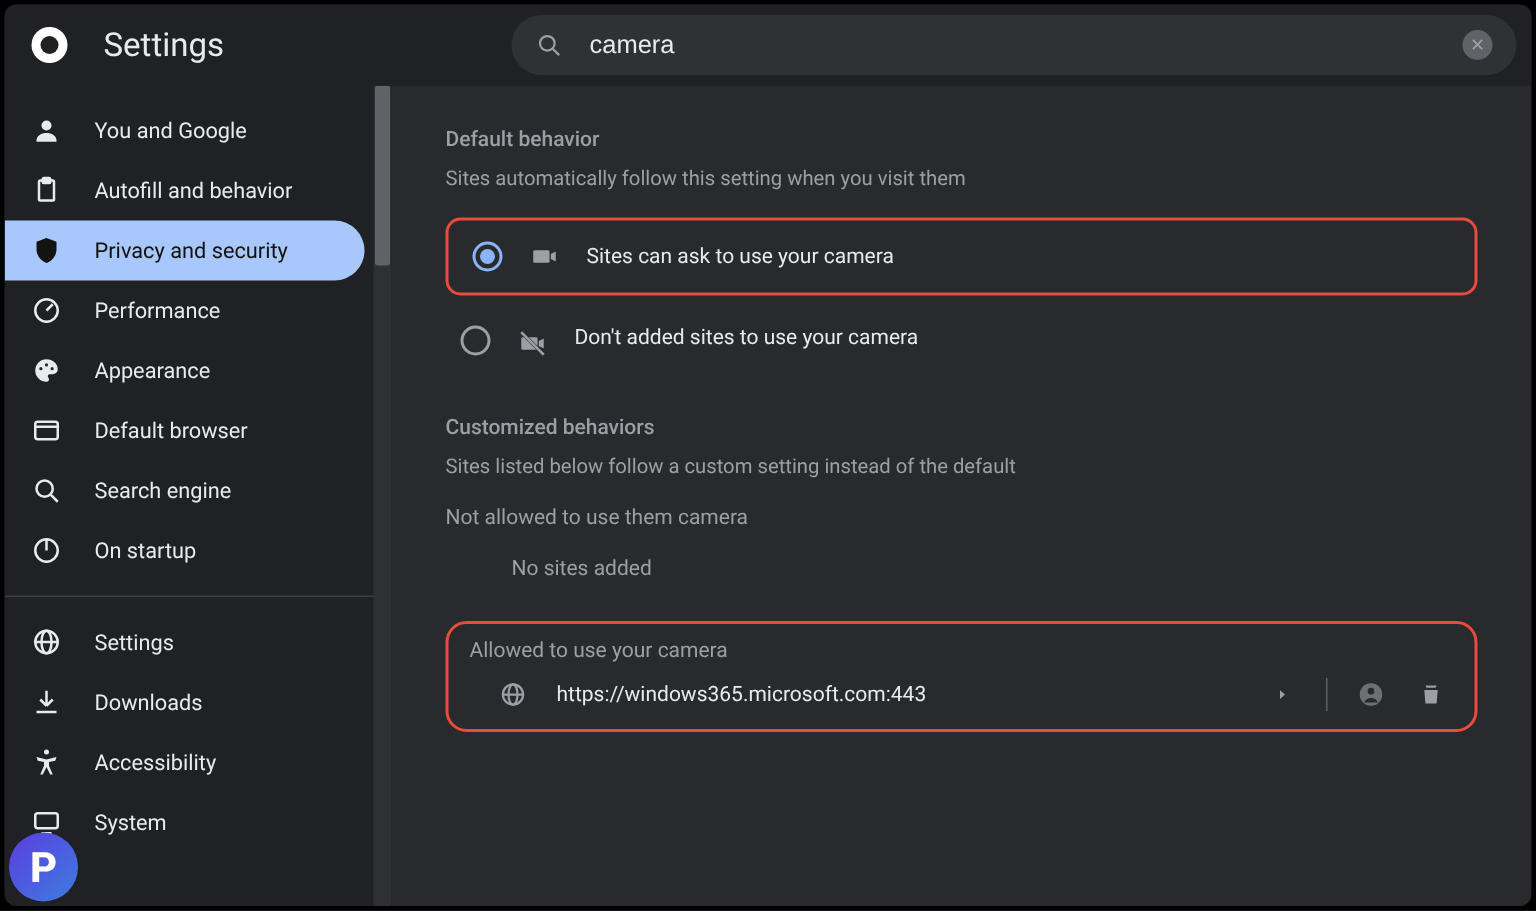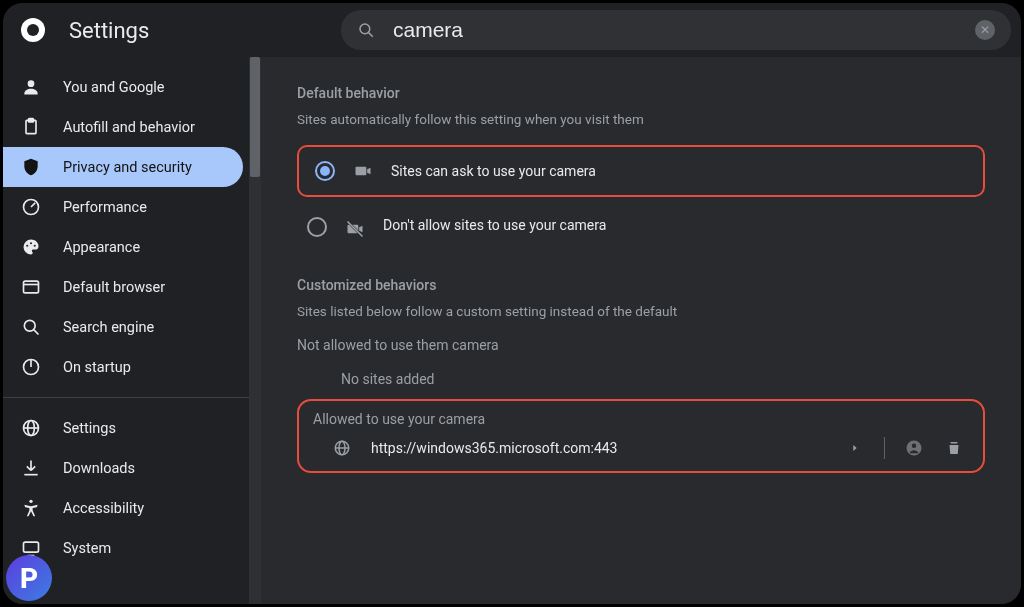--- a/index.html
+++ b/index.html
@@ -19,21 +19,21 @@
     background: #000;
     width: 1024px;
     height: 607px;
     overflow: hidden;
     position: relative;
   }
   .window {
     position: absolute;
     inset: 3px;
     background: var(--bg-dark);
-    border-radius: 20px;
+    border-radius: 8px;
     overflow: hidden;
     display: flex;
     flex-direction: column;
   }
   
   .header {
     display: flex;
     align-items: center;
     padding: 6px 10px 6px 18px;
     height: 54px;
@@ -63,21 +63,21 @@
     height: 40px;
     margin-left: 12px;
   }
   .search-box .search-icon {
     color: var(--text-secondary);
     margin-right: 18px;
     flex-shrink:0;
   }
   .search-input {
     background: transparent; border: none; outline: none;
-    color: var(--text-primary); font-size: 21px; flex: 1;
+    color: var(--text-primary); font-size: 17px; flex: 1;
   }
   .clear-icon {
     color: var(--text-secondary);
     width:20px;height:20px;border-radius:50%;background:#5f6368;
     display:flex;align-items:center;justify-content:center;
     font-size:12px;
   }
   
   .body {
     flex: 1; display: flex; overflow: hidden;
@@ -355,32 +355,32 @@
       <div class="radio-row" style="margin-top:8px;align-items:flex-start;">
         <span class="radio-outer"></span>
         <span class="radio-icon" style="margin-top:2px;">
           <svg width="20" height="20" viewBox="0 0 24 24" fill="currentColor">
               <path d="M4 7h11a1 1 0 011 1v8a1 1 0 01-1 1H4a1 1 0 01-1-1V8a1 1 0 011-1zm13 3l4-2v8l-4-2z"></path>
               <line x1="2" y1="2" x2="22" y2="22" stroke="#292a2d" stroke-width="3"></line>
               <line x1="3" y1="3" x2="21" y2="21" stroke="currentColor" stroke-width="2"></line>
             </svg>
         </span>
         <div>
-          <div class="radio-label">Don't allow sites to use your camera</div>
+          <div class="radio-label">Don't added sites to use your camera</div>
         </div>
       </div>
 
       <div class="subsection">
         <div class="section-title">Customized behaviors</div>
         <div class="section-desc">Sites listed below follow a custom setting instead of the default</div>
 
         <div style="color:var(--text-secondary);font-size:14px;margin-top:18px;">Not allowed to use them camera</div>
         <div class="empty-text">No sites added</div>
 
-        <div class="highlight-box-lg" style="margin-top:6px;">
+        <div class="highlight-box-lg" style="margin-top:21px;">
           <div style="color:var(--text-secondary);font-size:14px;">Allowed to use your camera</div>
           <div class="site-row">
             <span class="site-action">
               <svg width="18" height="18" viewBox="0 0 24 24" fill="none" stroke="currentColor" stroke-width="2">
                   <circle cx="12" cy="12" r="9"></circle>
                   <ellipse cx="12" cy="12" rx="4" ry="9"></ellipse>
                   <line x1="3" y1="12" x2="21" y2="12"></line>
                 </svg>
             </span>
             <span class="site-url">https://windows365.microsoft.com:443</span>

